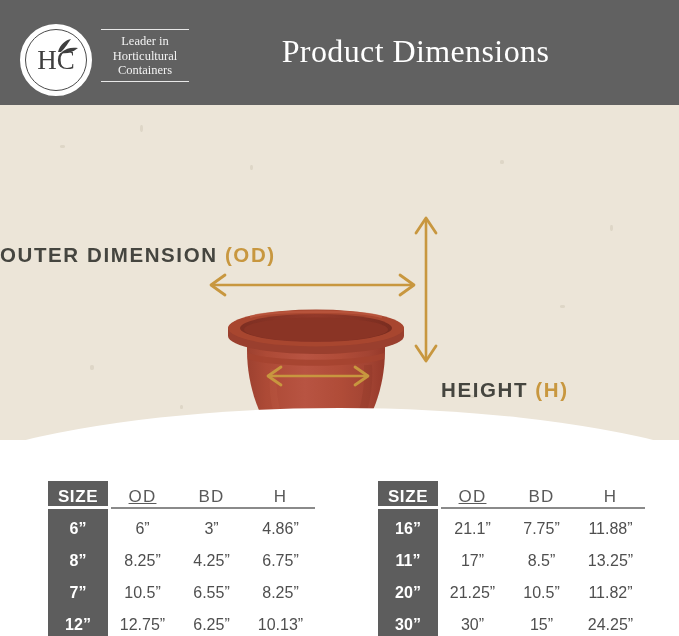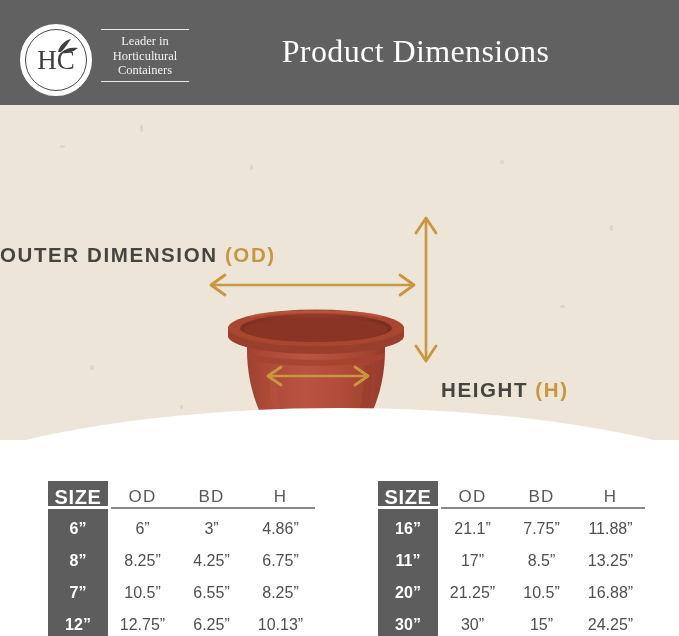--- a/index.html
+++ b/index.html
@@ -101,26 +101,26 @@
   }
   table.grid{
     position:absolute;left:0;top:0;border-collapse:collapse;
     width:267px;table-layout:fixed;
   }
   table.grid td,table.grid th{
     padding:0;margin:0;border:0;
     height:32px;vertical-align:middle;text-align:center;
   }
   table.grid .c-size{width:60px;}
-  table.grid .c-od{width:69px;}
+  table.grid .c-od{width:69px;text-decoration:underline;}
   table.grid .c-bd{width:69px;}
   table.grid .c-h{width:69px;}
 
   .th-size{
-    color:#ffffff;font-size:20px;font-weight:bold;letter-spacing:.6px;
+    color:#ffffff;font-size:17px;font-weight:bold;letter-spacing:.6px;
     position:relative;z-index:2;
   }
   .th-other{
     color:#5a5a5a;font-size:17px;font-weight:normal;letter-spacing:1.2px;
   }
   .td-size{
     color:#ffffff;font-size:16px;font-weight:bold;
     position:relative;z-index:2;
   }
   .td-val{
@@ -309,21 +309,21 @@
           <tr>
             <td class="td-size">11”</td>
             <td class="td-val">17”</td>
             <td class="td-val">8.5”</td>
             <td class="td-val">13.25”</td>
           </tr>
           <tr>
             <td class="td-size">20”</td>
             <td class="td-val">21.25”</td>
             <td class="td-val">10.5”</td>
-            <td class="td-val">16.88”</td>
+            <td class="td-val">11.82”</td>
           </tr>
           <tr>
             <td class="td-size">30”</td>
             <td class="td-val">30”</td>
             <td class="td-val">15”</td>
             <td class="td-val">24.25”</td>
           </tr>
         </tbody>
       </table>
     </div>

